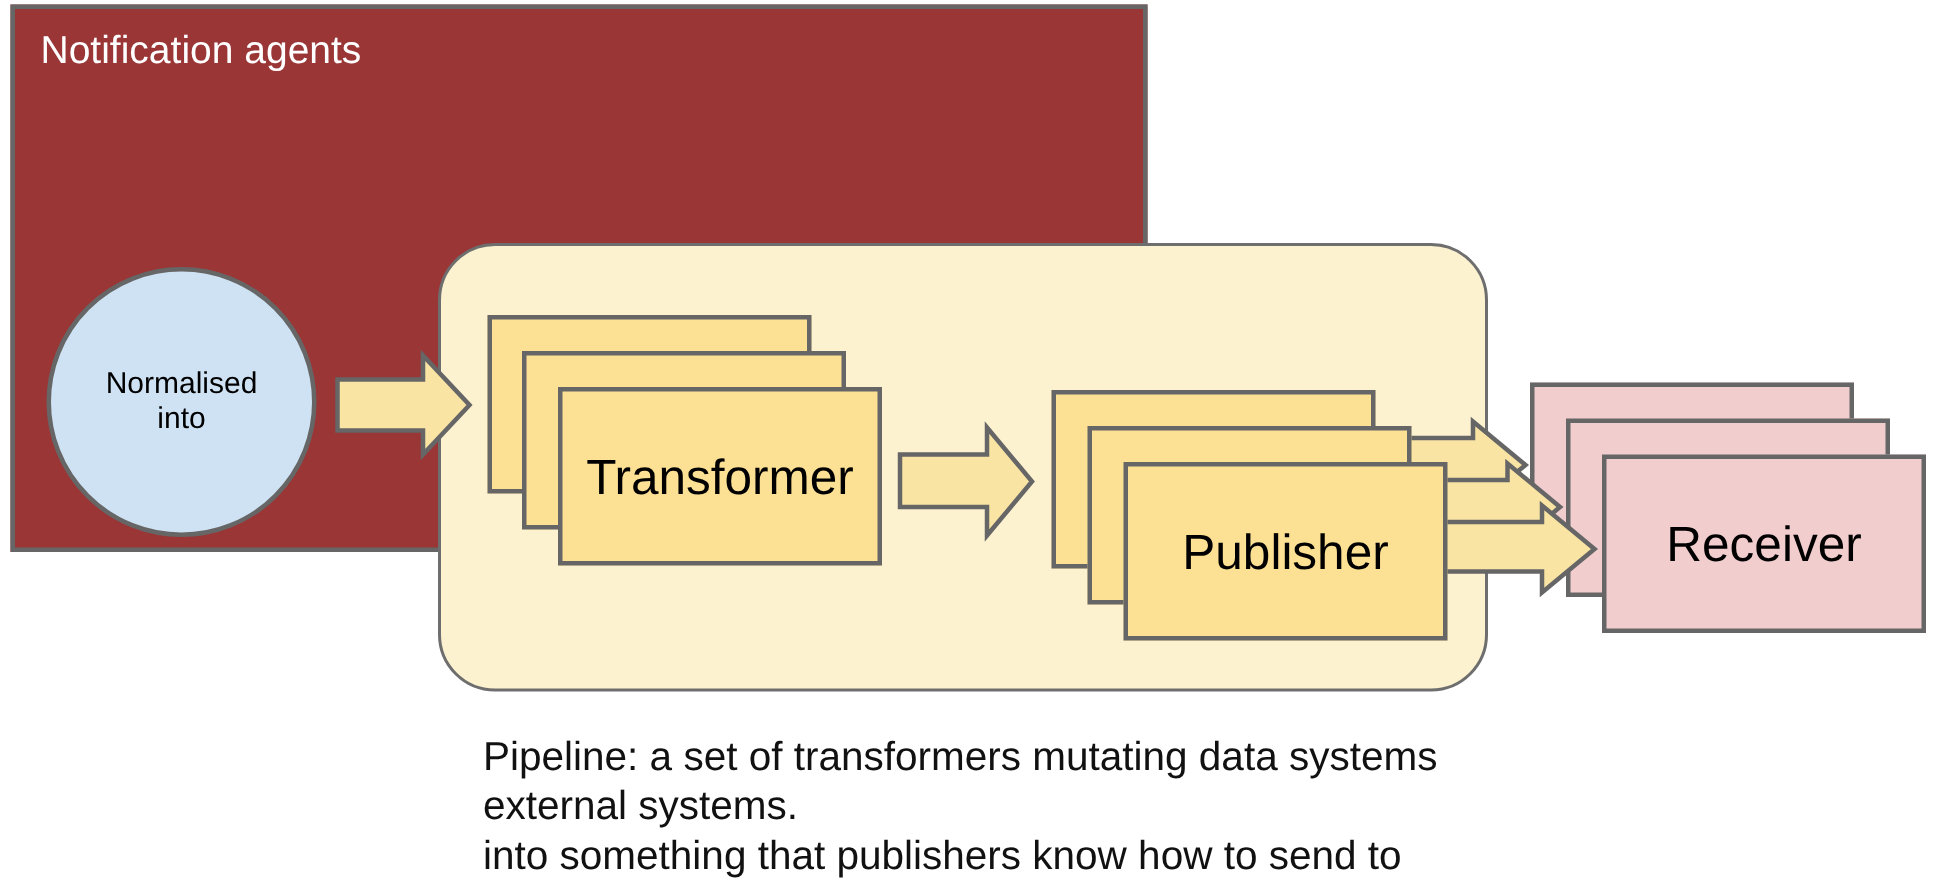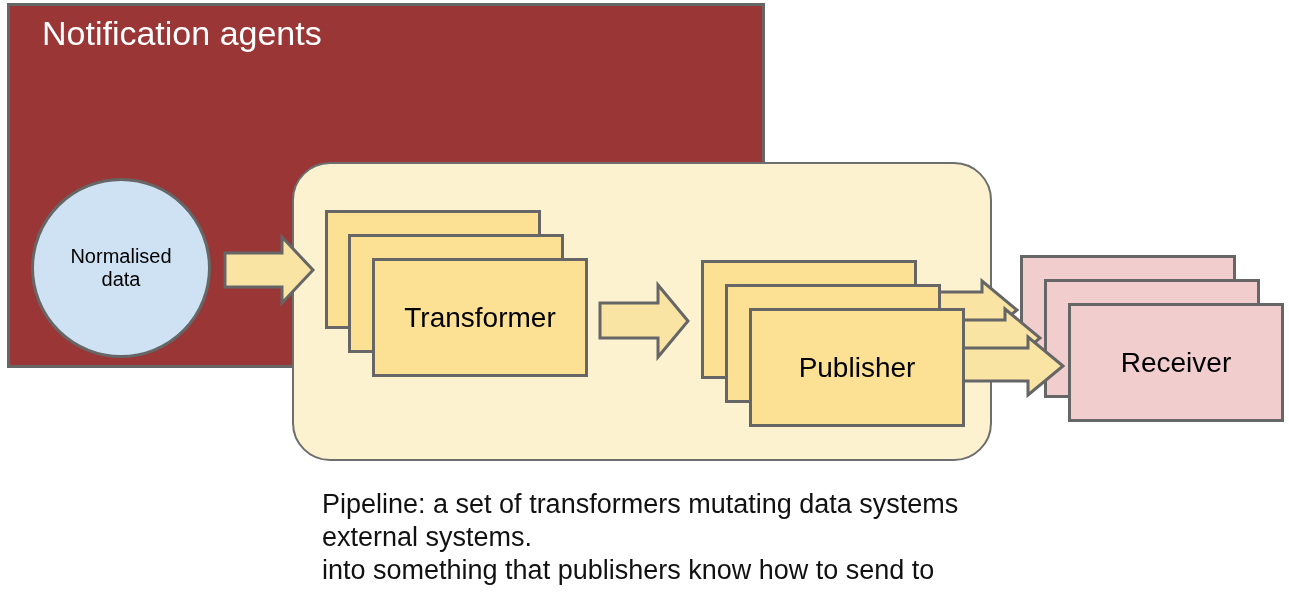--- a/index.html
+++ b/index.html
@@ -22,24 +22,23 @@
     left: 7px; top: 3px;
     width: 758px; height: 365px;
     background: var(--container-fill, #9a3636);
     border: 3px solid var(--stroke, #666666);
     z-index: 1;
   }
   .agents-title {
     position: absolute;
     left: 17px; top: 11px;
     color: var(--title-color, #ffffff);
-    font-size: 34px;
+    font-size: 26px;
     line-height: 33px;
     white-space: nowrap;
-    margin-left: 15px;
   }
 
   
   .source-circle {
     position: absolute;
     left: 31px; top: 178px;
     width: 180px; height: 180px;
     border-radius: 50%;
     background: var(--source-fill, #cfe2f3);
     border: 3px solid var(--stroke, #666666);
@@ -71,21 +70,21 @@
   .node {
     position: absolute;
     width: 216px; height: 119px;
     background: var(--node-fill, #fce094);
     border: 3px solid var(--stroke, #666666);
     display: flex;
     align-items: center;
     justify-content: center;
   }
   .node-label {
-    font-size: 28px;
+    font-size: 33px;
     color: var(--text-color, #000000);
     white-space: nowrap;
   }
   .receiver-card { background: var(--receiver-fill, #f2cdce); }
 
   
   .t-back  { left: 325px; top: 210px; z-index: 5; }
   .t-mid   { left: 348px; top: 234px; z-index: 6; }
   .t-front { left: 372px; top: 258px; z-index: 7; }
 
@@ -125,21 +124,21 @@
 </head>
 <body>
 
 <div class="stage">
 
   <div class="agents-box">
     <div class="agents-title">Notification agents</div>
   </div>
 
   <div class="source-circle">
-    <div class="source-label">Normalised data</div>
+    <div class="source-label">Normalised into</div>
   </div>
 
   <div class="pipeline-box"></div>
 
   <svg class="arrow-svg arrow1" viewBox="218 230 102 80">
     <polygon class="arrow-poly" points="225,253 282,253 282,237 313,270 282,303 282,287 225,287"></polygon>
   </svg>
 
   <div class="node t-back"></div>
   <div class="node t-mid"></div>

